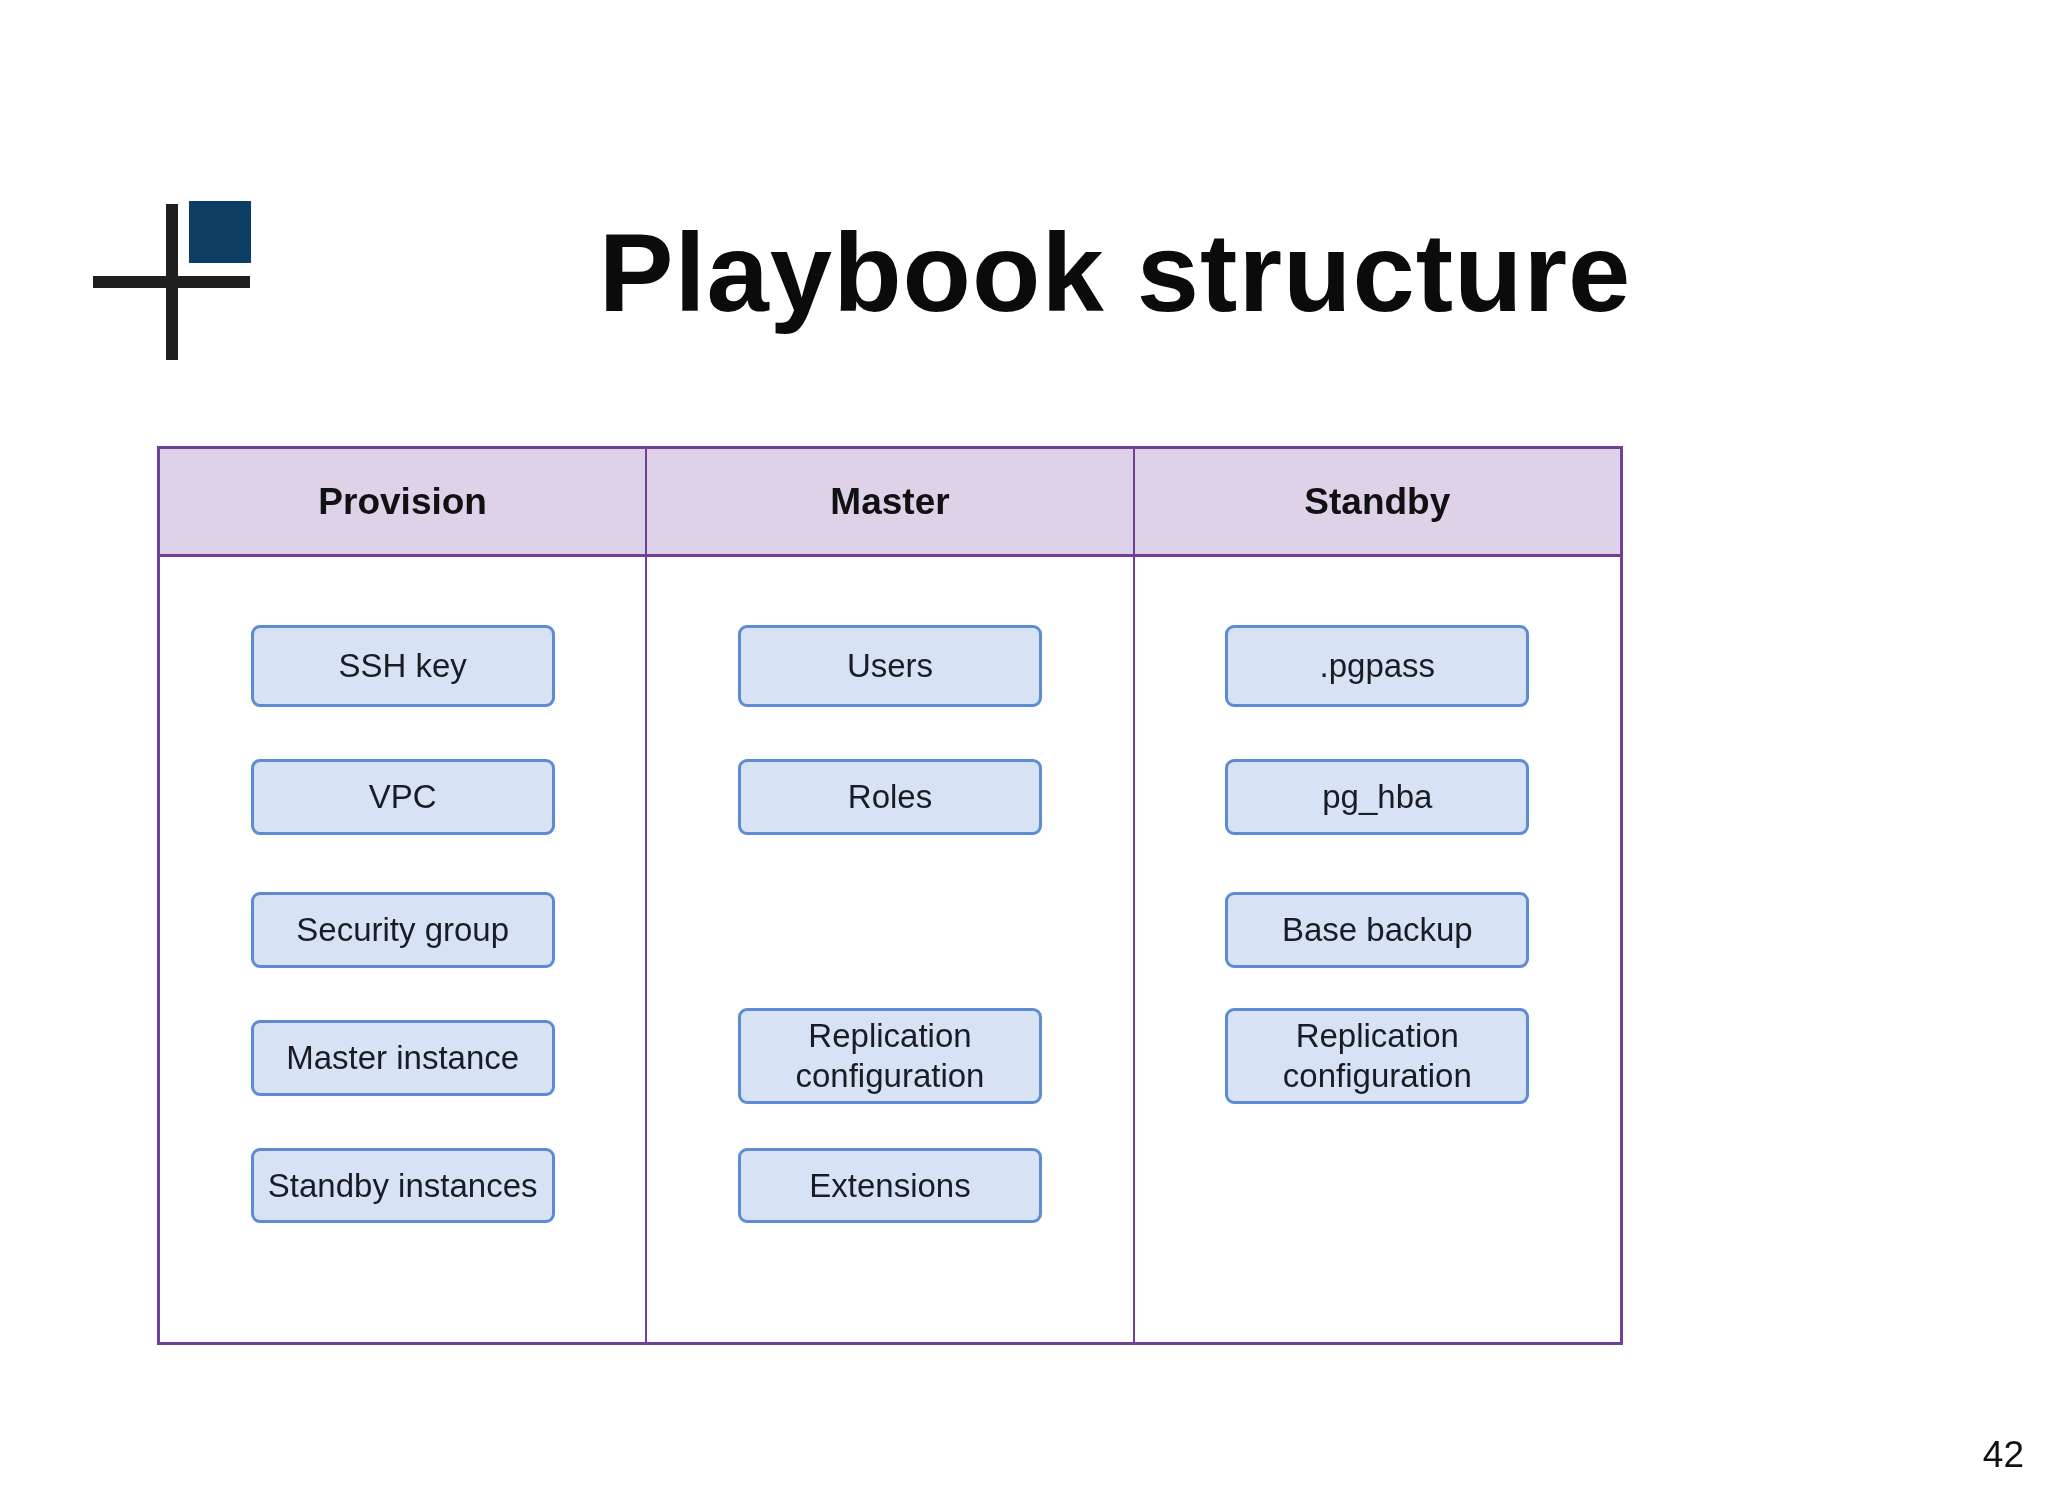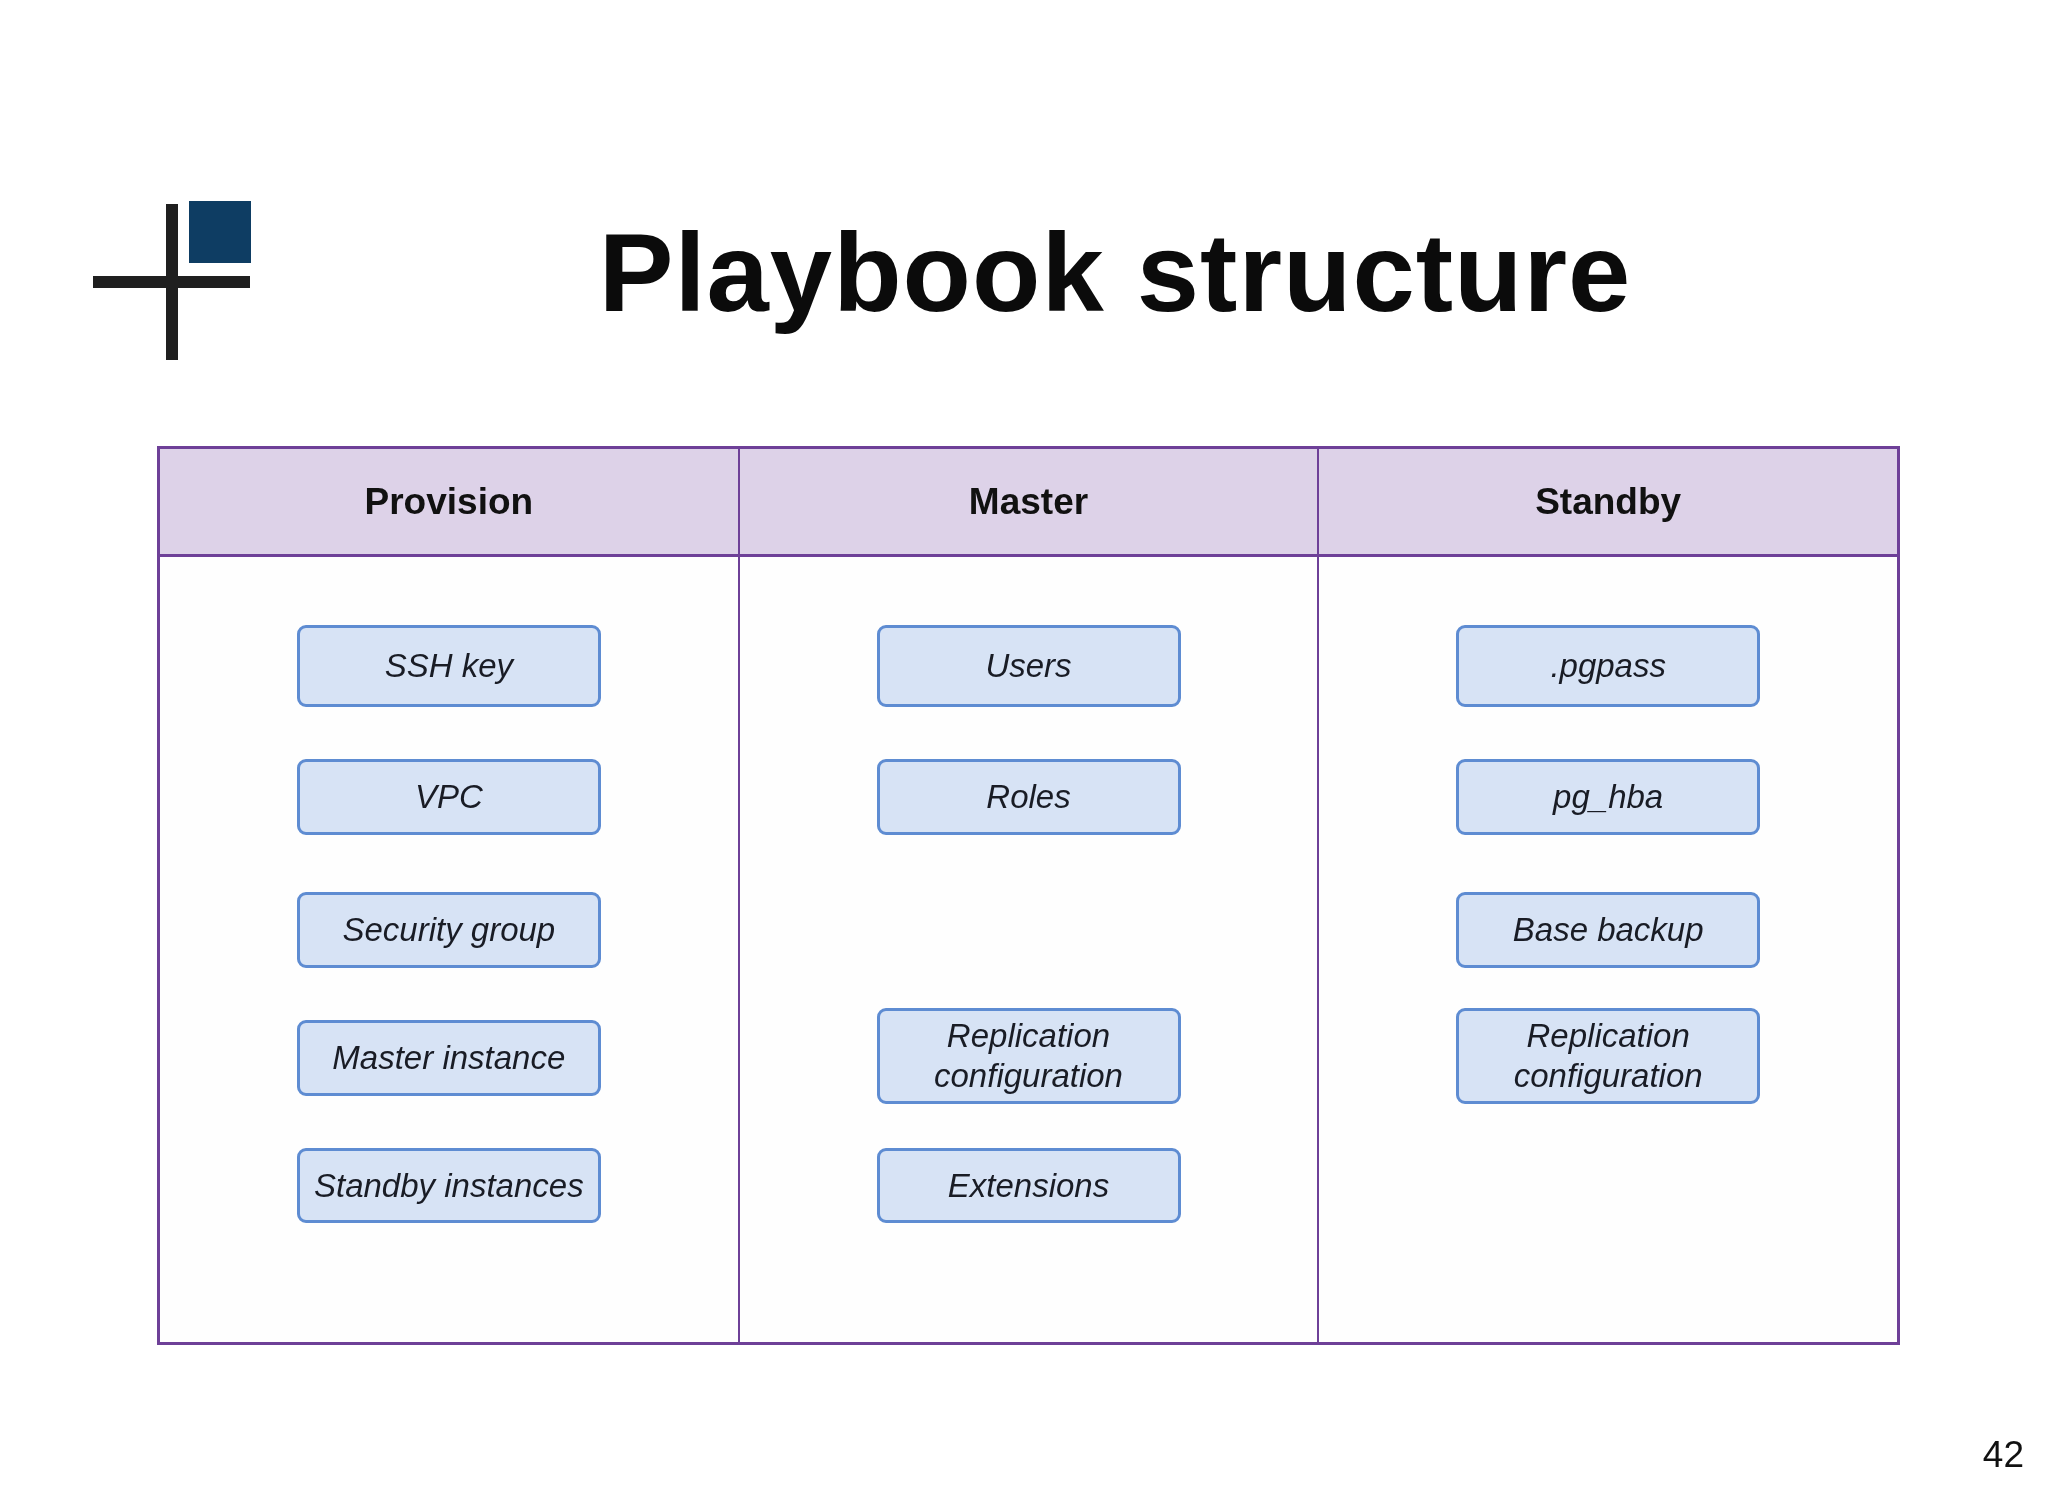--- a/index.html
+++ b/index.html
@@ -40,21 +40,21 @@
     color:var(--title-color);
     white-space:nowrap;
     line-height:1.15;
   }
 
   
   .structure-table{
     position:absolute;
     left:157px;
     top:446px;
-    width:1743px;
+    width:1466px;
     height:899px;
     border:3px solid var(--table-border);
     display:flex;
     background:#fefefe;
   }
   .col{
     flex:1 1 0;
     display:flex;
     flex-direction:column;
     min-width:0;
@@ -85,21 +85,20 @@
     border:3px solid var(--box-border);
     border-radius:9px;
     display:flex;
     align-items:center;
     justify-content:center;
     text-align:center;
     font-size:33px;
     color:var(--box-text);
     line-height:1.2;
     padding:0 14px;
-    font-style:italic;
   }
   .r0{top:68px;height:82px;}
   .r1{top:202px;height:76px;}
   .r2{top:335px;height:76px;}
   .r3{top:463px;height:76px;}
   .r4{top:591px;height:75px;text-align:right;}
   .r3.tall{top:451px;height:96px;}
 
   
   .page-number{

